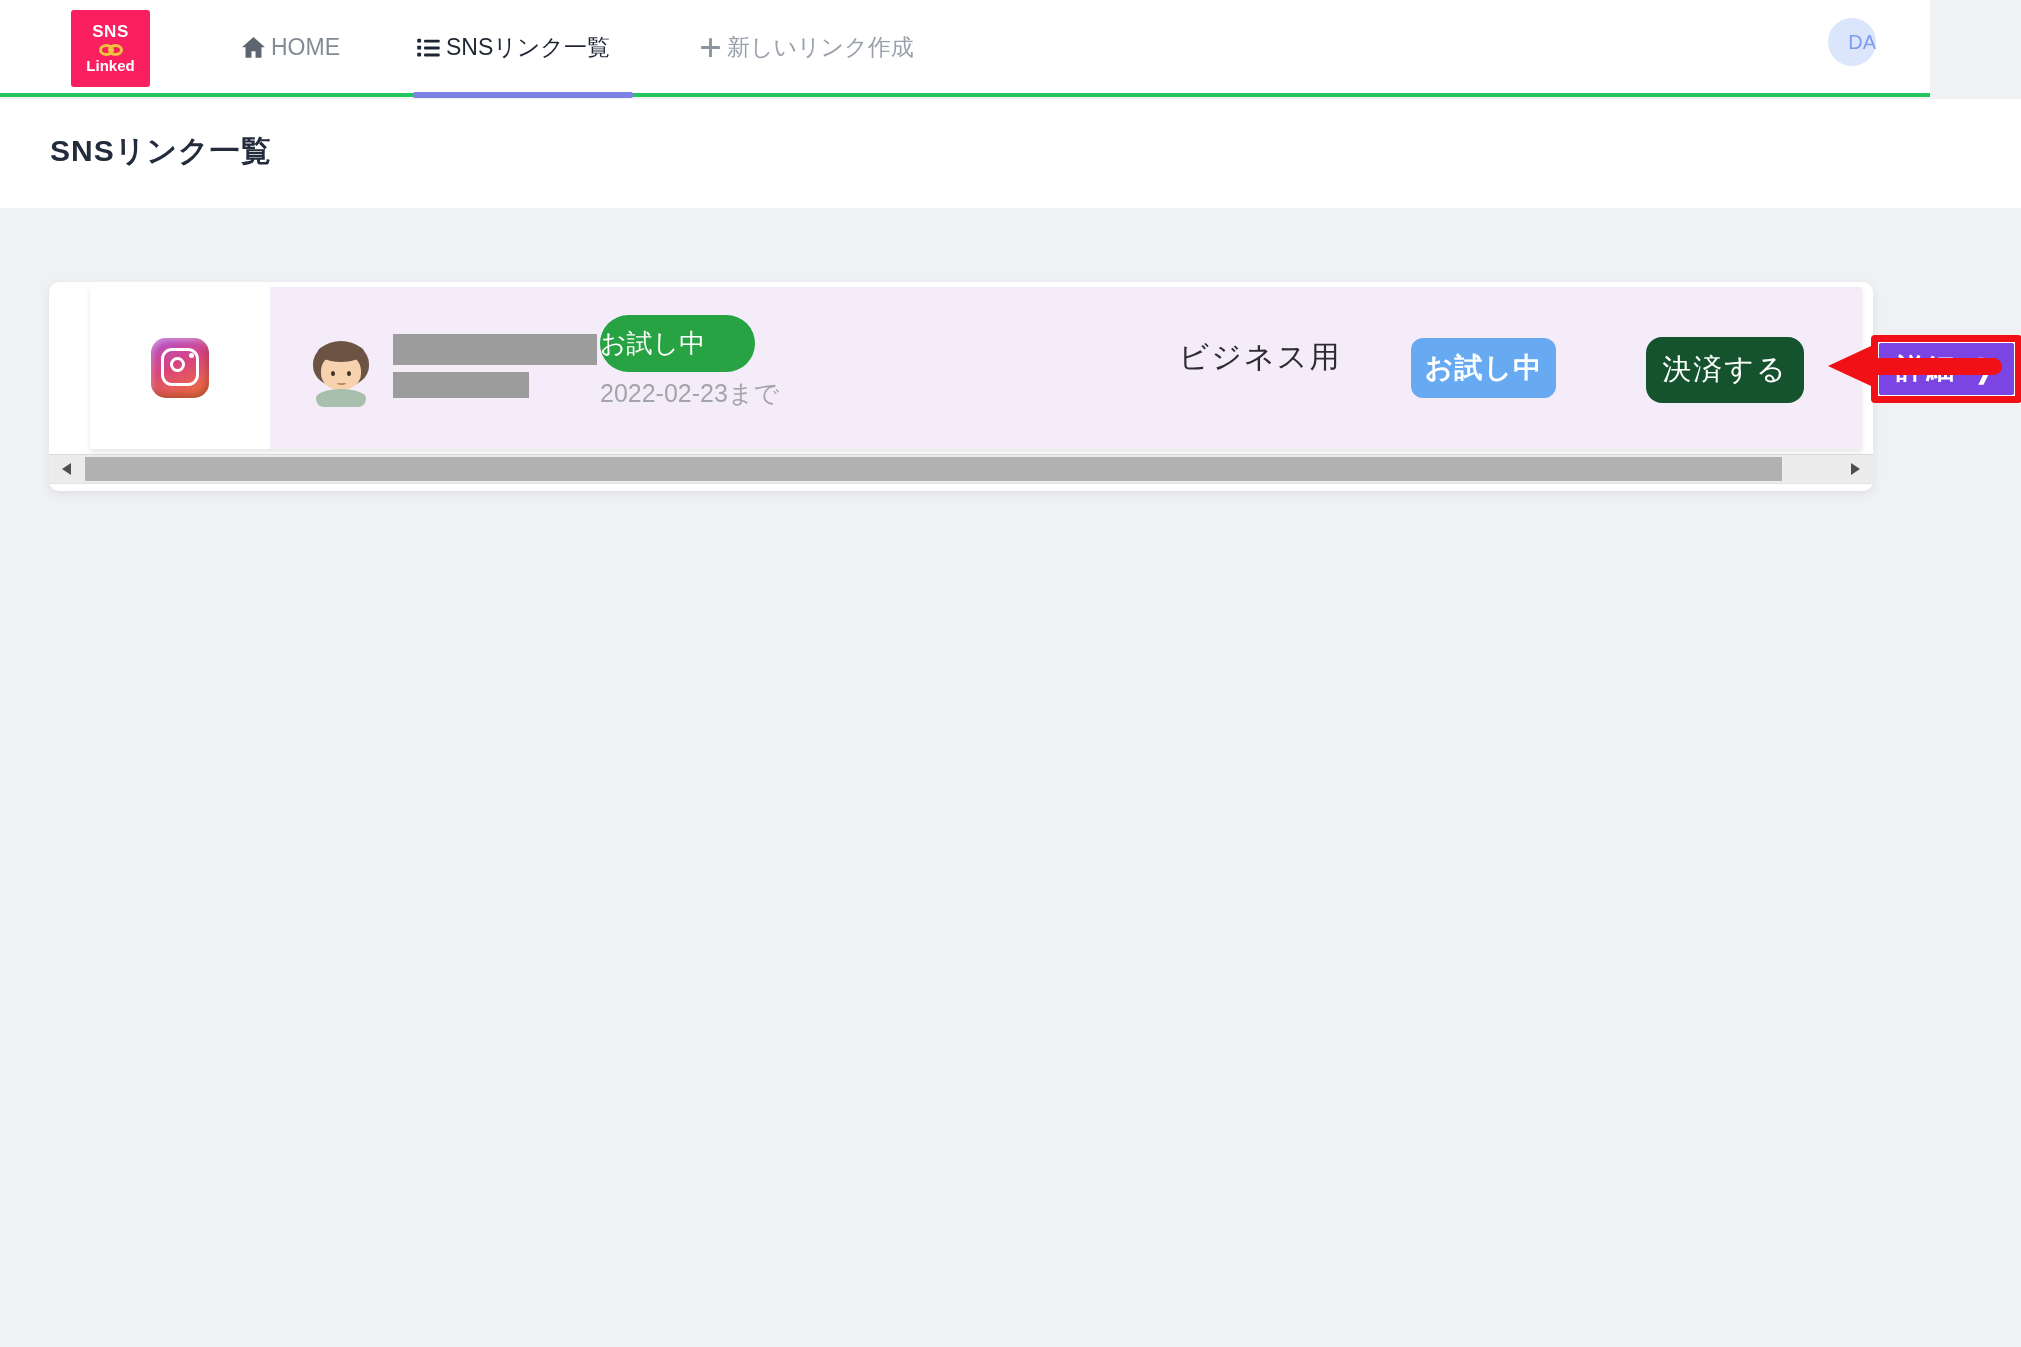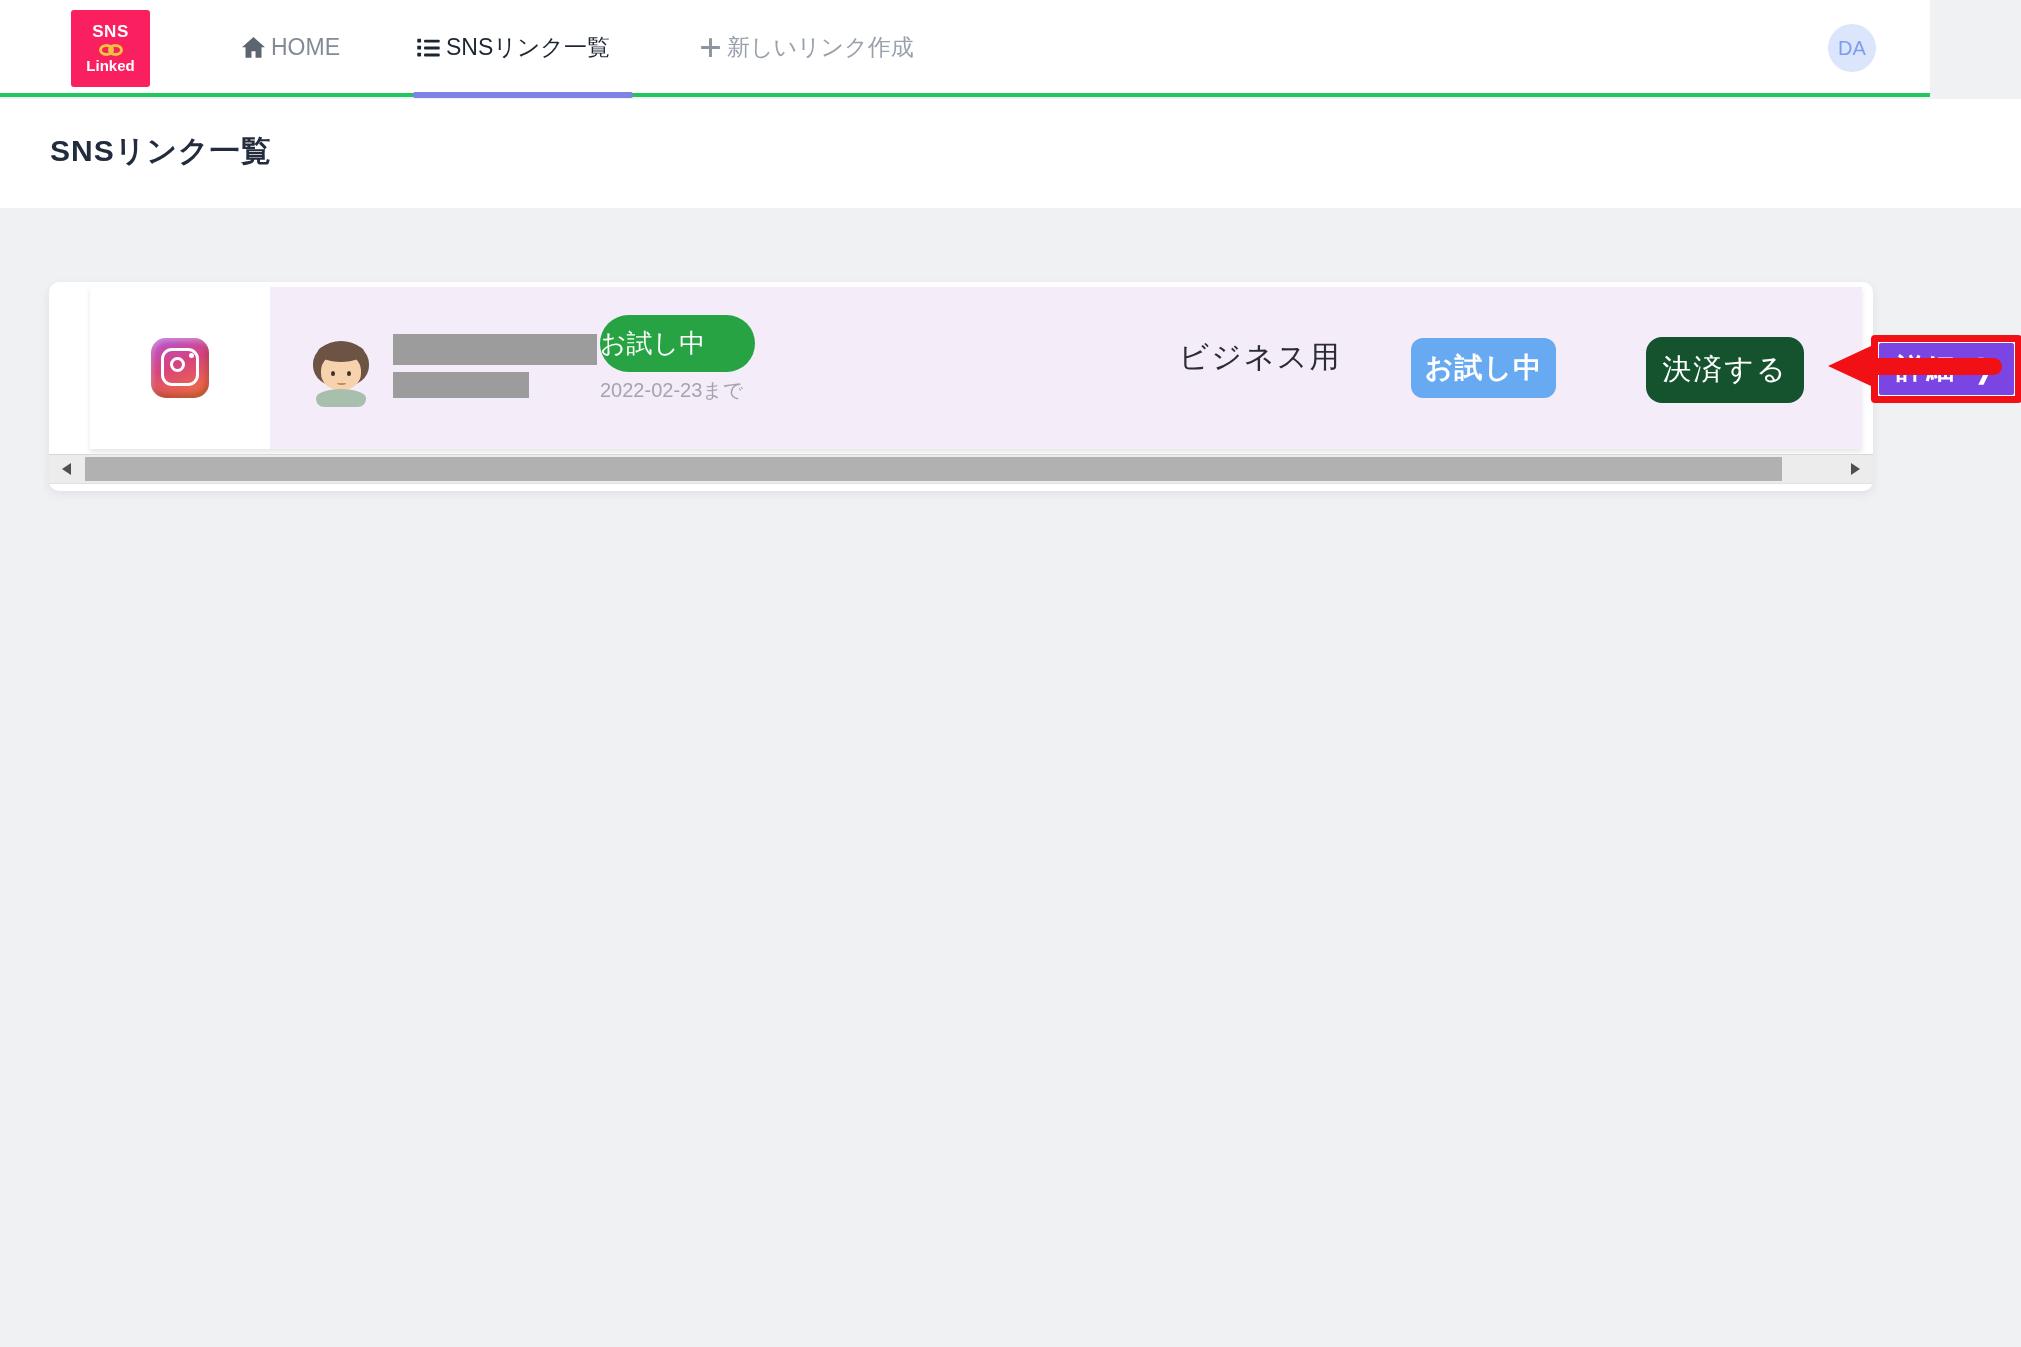--- a/index.html
+++ b/index.html
@@ -35,23 +35,23 @@
   }
   .nav-home   { left:240px; color:#848b95; }
   .nav-active { left:415px; color:#1f2633; font-weight:500;}
   .nav-new    { left:698px; color:#9aa1ac; }
   .nav-underline {
     position:absolute; left:413px; top:92px; width:220px; height:6px;
     background:#7e82e4; border-radius:2px;
   }
   .nav-ico { display:block; }
   .avatar {
-    position:absolute; left:1828px; top:24px; width:48px; height:48px;
+    position:absolute; left:1828px; top:18px; width:48px; height:48px;
     border-radius:50%; background:#dbe5fb; color:#7e9cf0;
-    display:flex; align-items:center; justify-content:center;
+    display:flex; align-items:center; justify-content:flex-end;
     font-size:20px; cursor:pointer;
   }
   
   .page-header {
     position:absolute; left:0; top:99px; width:2021px; height:109px; background:#ffffff;
   }
   .page-title {
     position:absolute; left:50px; top:32px; font-size:30px; font-weight:bold;
     color:#232c3d; letter-spacing:1px;
   }
@@ -117,21 +117,21 @@
   
   .bar { position:absolute; background:#9c9c9c; }
   .bar1 { left:123px; top:47px; width:204px; height:31px; }
   .bar2 { left:123px; top:85px; width:136px; height:26px; }
   
   .status-wrap { position:absolute; left:330px; top:0; width:225px; height:162px; text-align:left; }
   .badge {
     display:inline-block; margin-top:28px; width:155px; height:57px; line-height:57px;
     background:#27a343; color:#ffffff; border-radius:29px; font-size:26px;
   }
-  .trial-until { margin-top:5px; font-size:20px; color:#a3a5a9; }
+  .trial-until { margin-top:5px; font-size:25px; color:#a3a5a9; }
   .plan-type {
     position:absolute; left:855px; top:50px; width:270px; text-align:center;
     font-size:30px; color:#2c2d30; letter-spacing:2px;
   }
   
   .btn { position:absolute; border:none; color:#ffffff; cursor:pointer;
          display:flex; align-items:center; justify-content:center; }
   .btn-code {
     left:1141px; top:51px; width:145px; height:60px; border-radius:12px;
     background:#68aaf2; font-size:28px; font-weight:bold; letter-spacing:1px;

